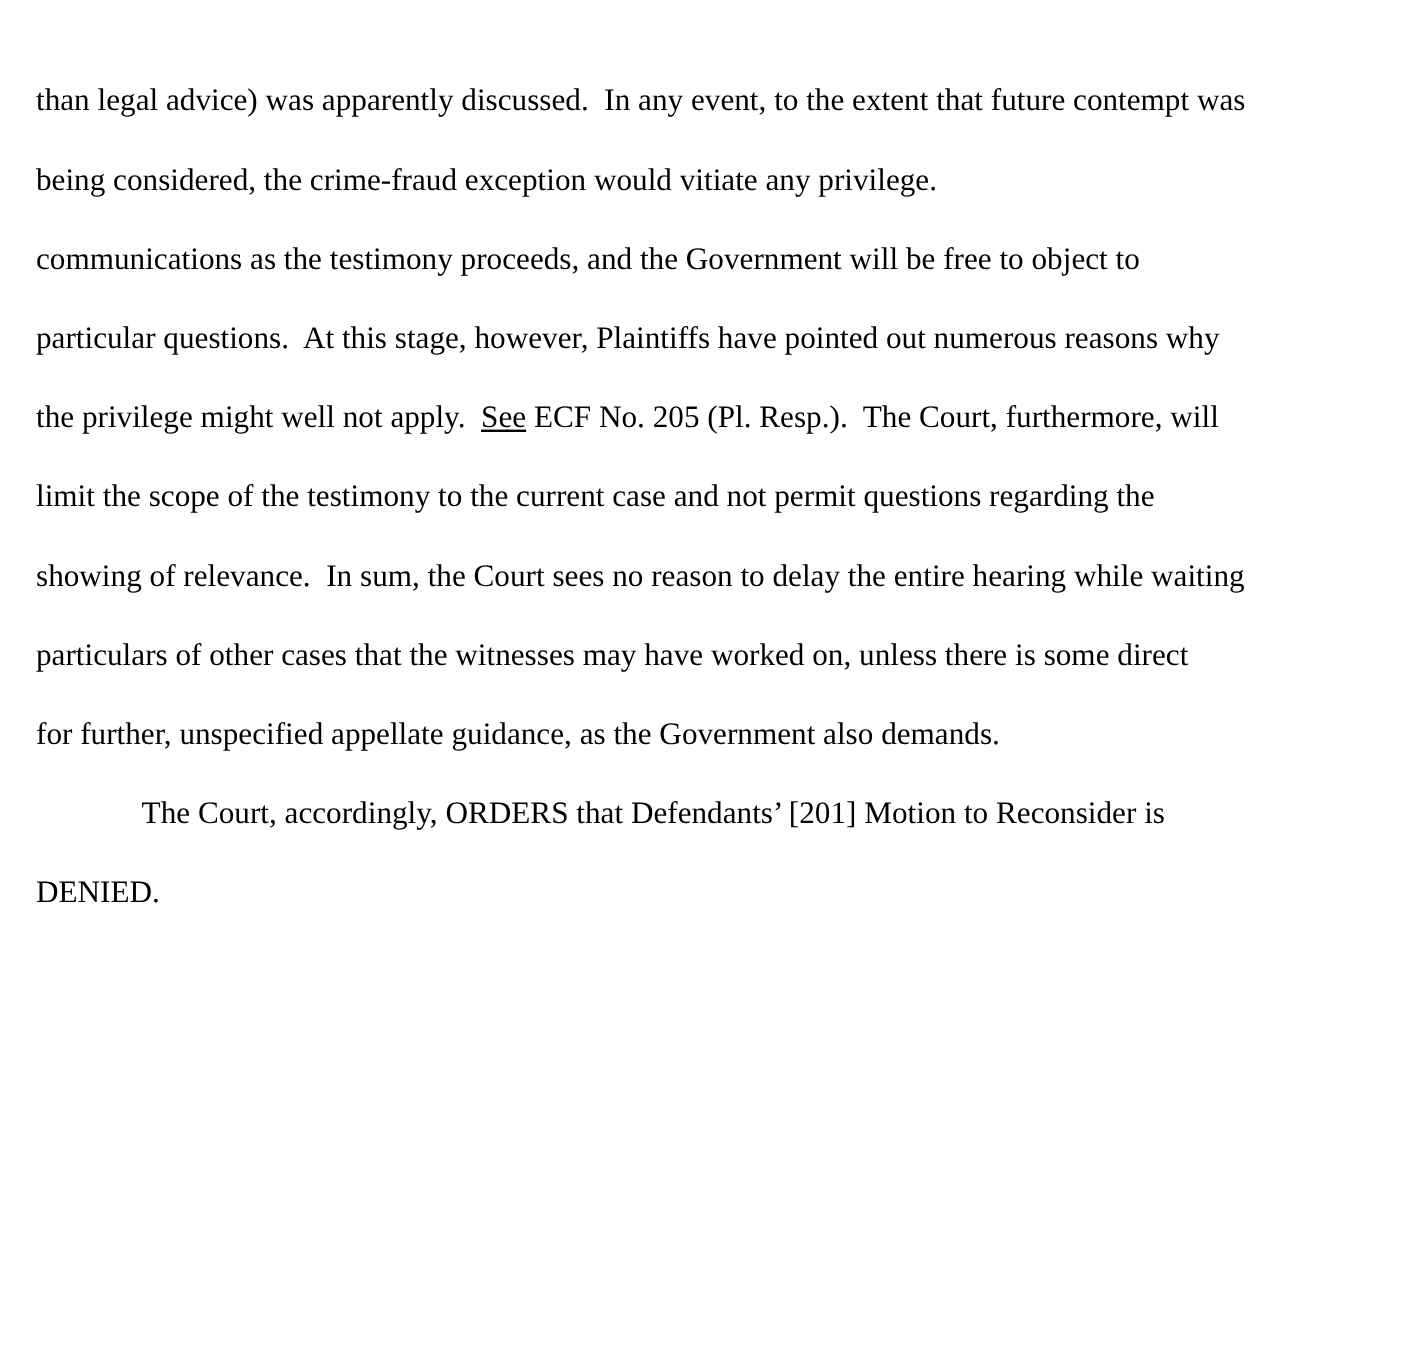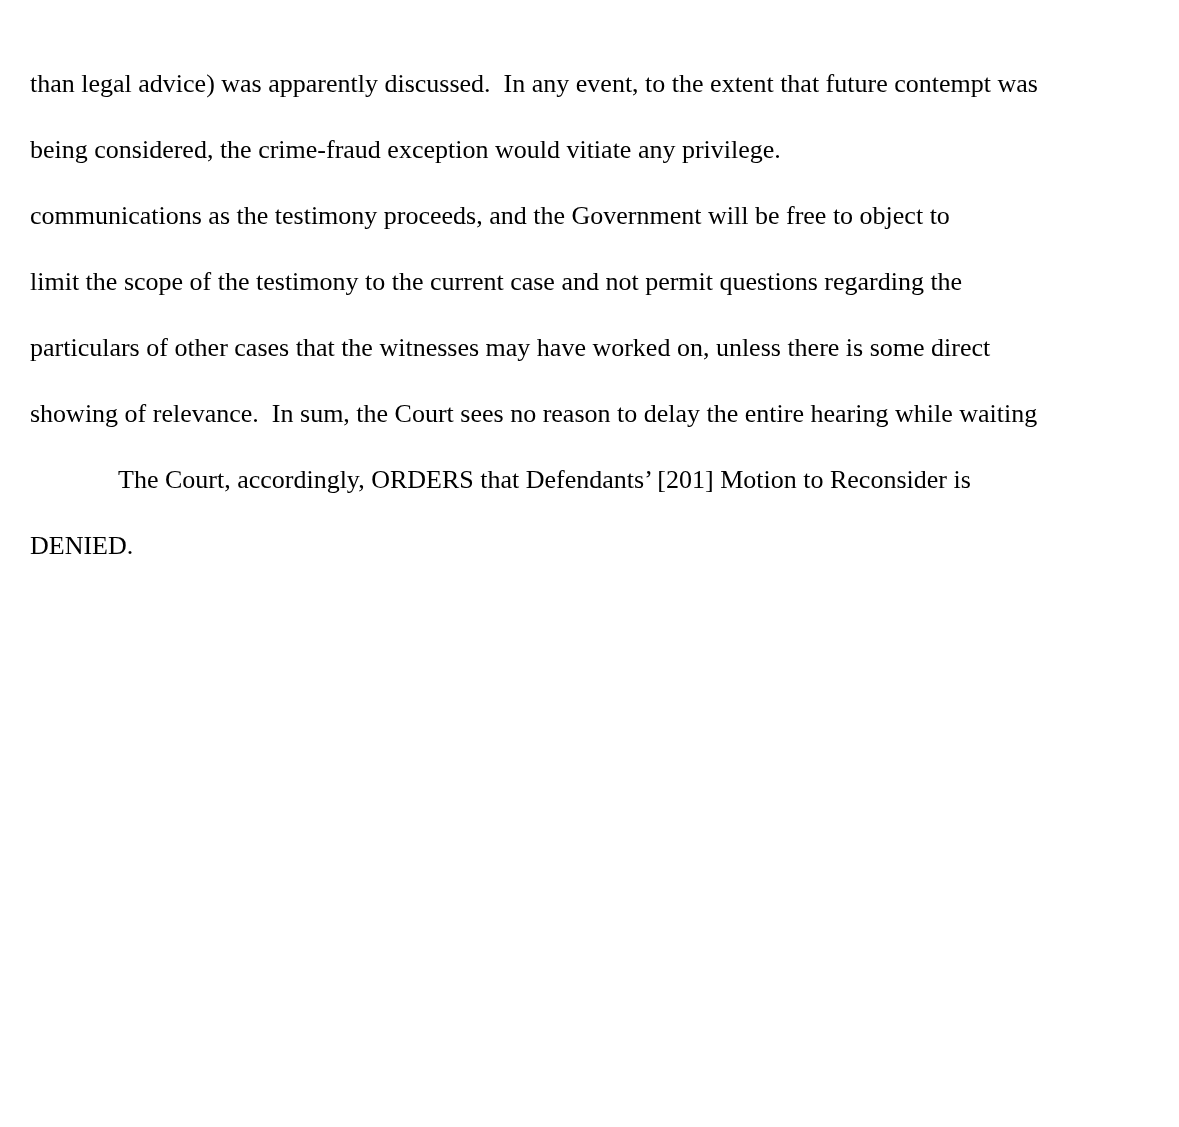--- a/index.html
+++ b/index.html
@@ -42,23 +42,26 @@
 </style>
 </head>
 <body>
 
 <div class="page">
 
   <div class="body-text">
       <div class="doc-line"><span>than legal advice) was apparently discussed.  In any event, to the extent that future contempt was</span></div>
       <div class="doc-line"><span>being considered, the crime-fraud exception would vitiate any privilege.</span></div>
       <div class="doc-line"><span>communications as the testimony proceeds, and the Government will be free to object to</span></div>
+      <div class="doc-line"><span>particular questions.  At this stage, however, Plaintiffs have pointed out numerous reasons why</span></div>
+      <div class="doc-line"><span>the privilege might well not apply.  </span><span class="underline">See</span><span> ECF No. 205 (Pl. Resp.).  The Court, furthermore, will</span></div>
       <div class="doc-line"><span>limit the scope of the testimony to the current case and not permit questions regarding the</span></div>
+      <div class="doc-line"><span>showing of relevance.  In sum, the Court sees no reason to delay the entire hearing while waiting</span></div>
       <div class="doc-line"><span>particulars of other cases that the witnesses may have worked on, unless there is some direct</span></div>
-      <div class="doc-line"><span>showing of relevance.  In sum, the Court sees no reason to delay the entire hearing while waiting</span></div>
+      <div class="doc-line"><span>for further, unspecified appellate guidance, as the Government also demands.</span></div>
       <div class="doc-line indent"><span>The Court, accordingly, ORDERS that Defendants’ [201] Motion to Reconsider is</span></div>
       <div class="doc-line"><span>DENIED.</span></div>
     </div>
 
   <div class="signature-block">
     
   </div>
 
 </div>
 

